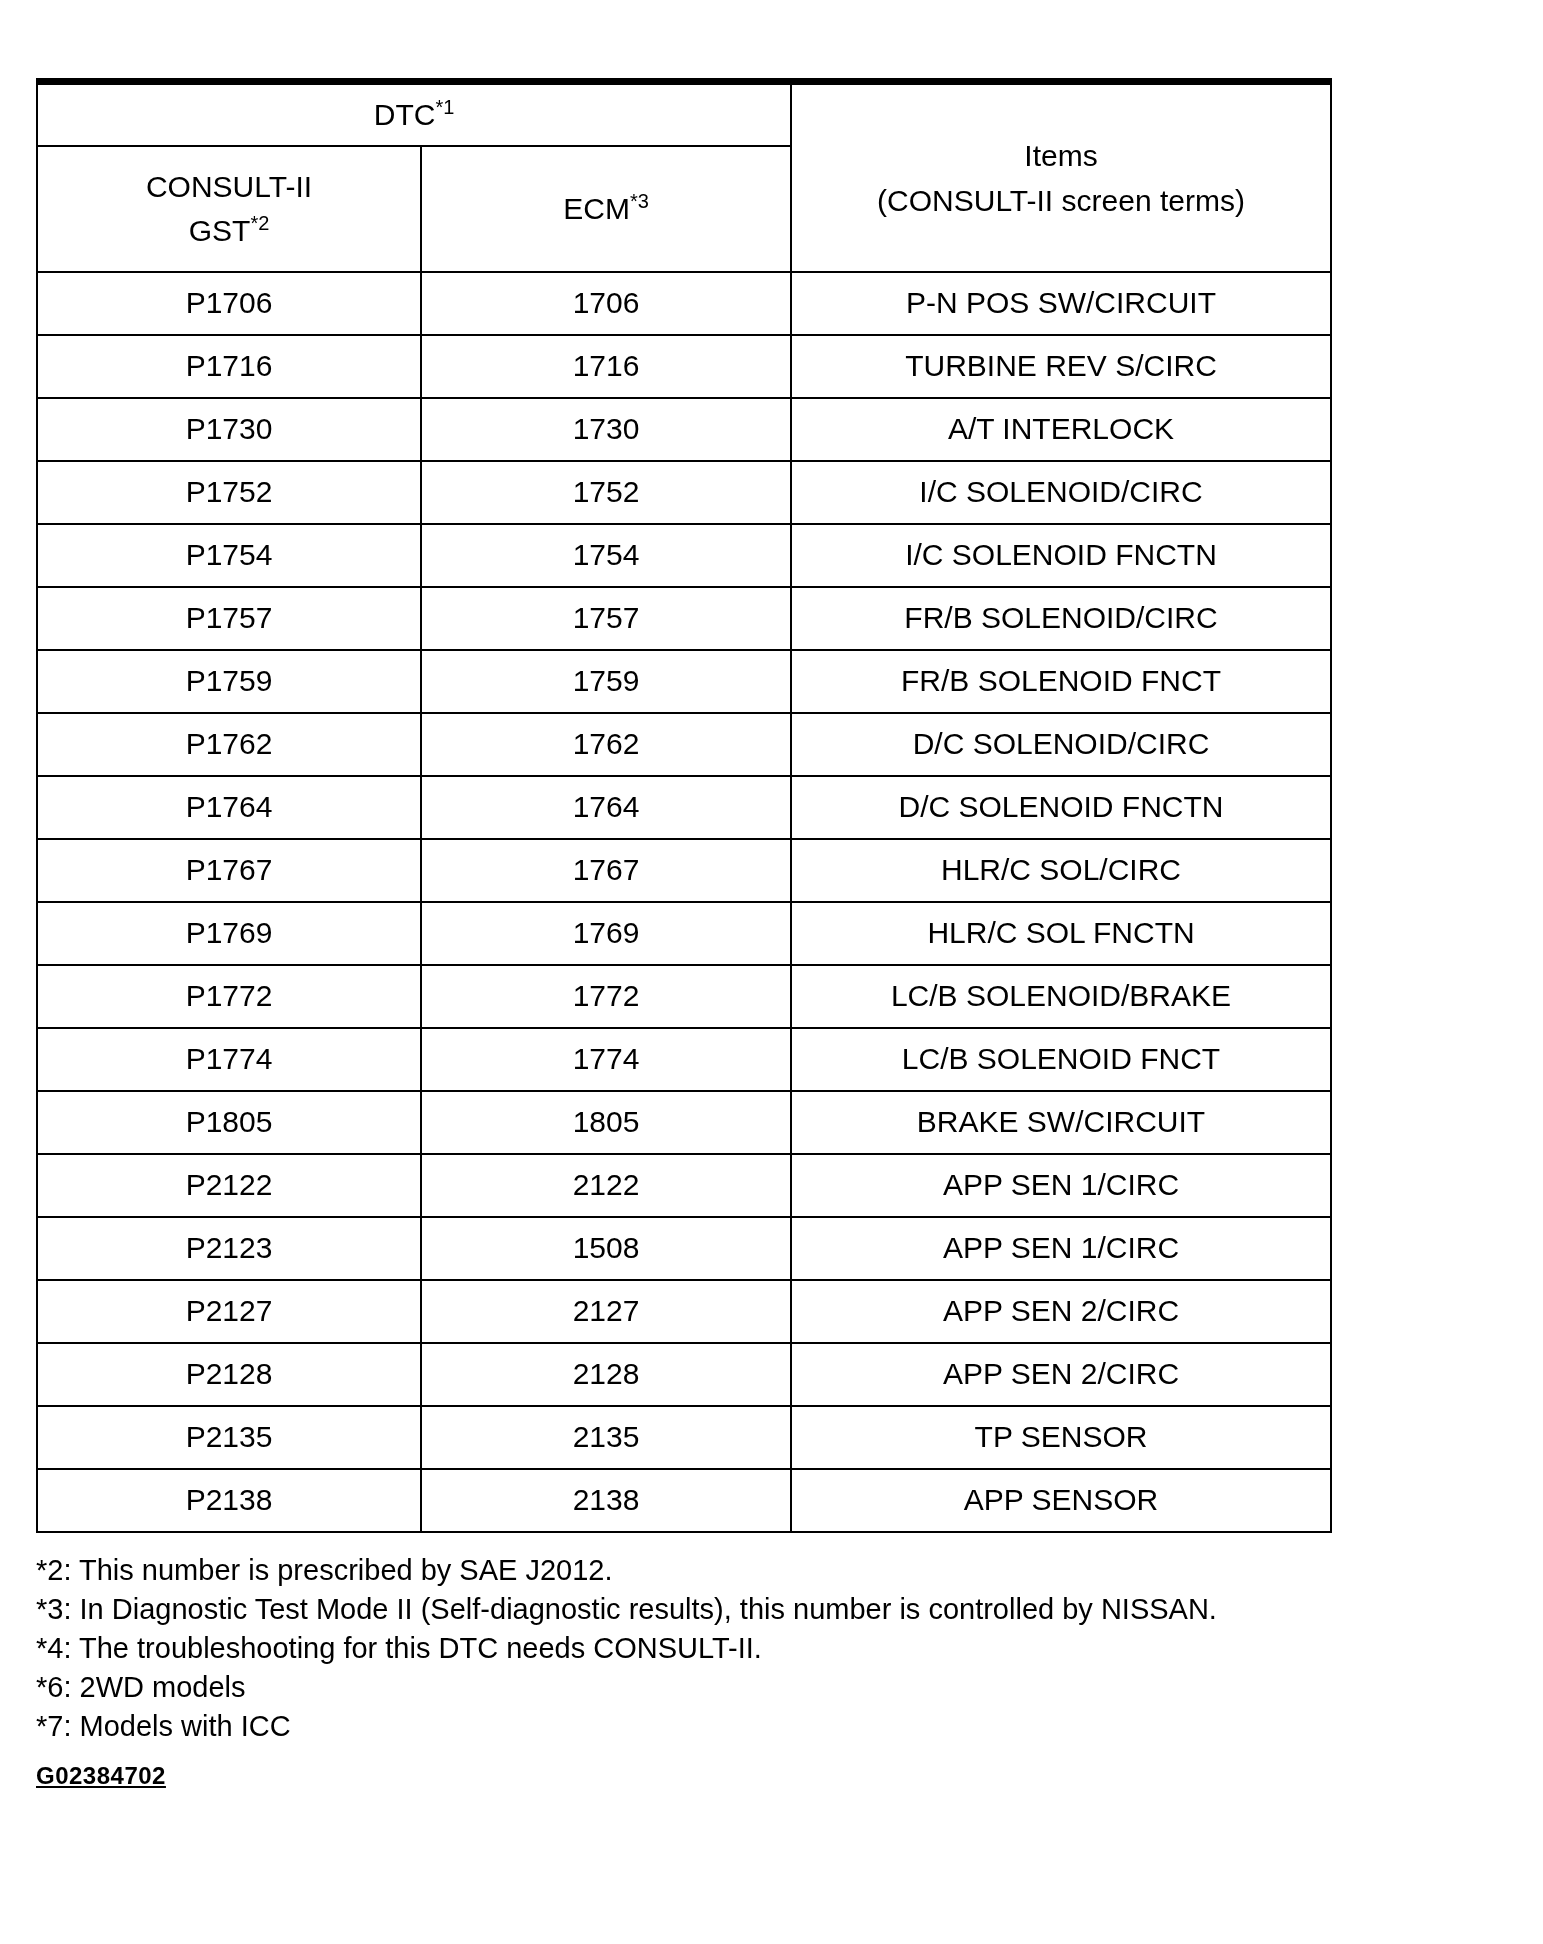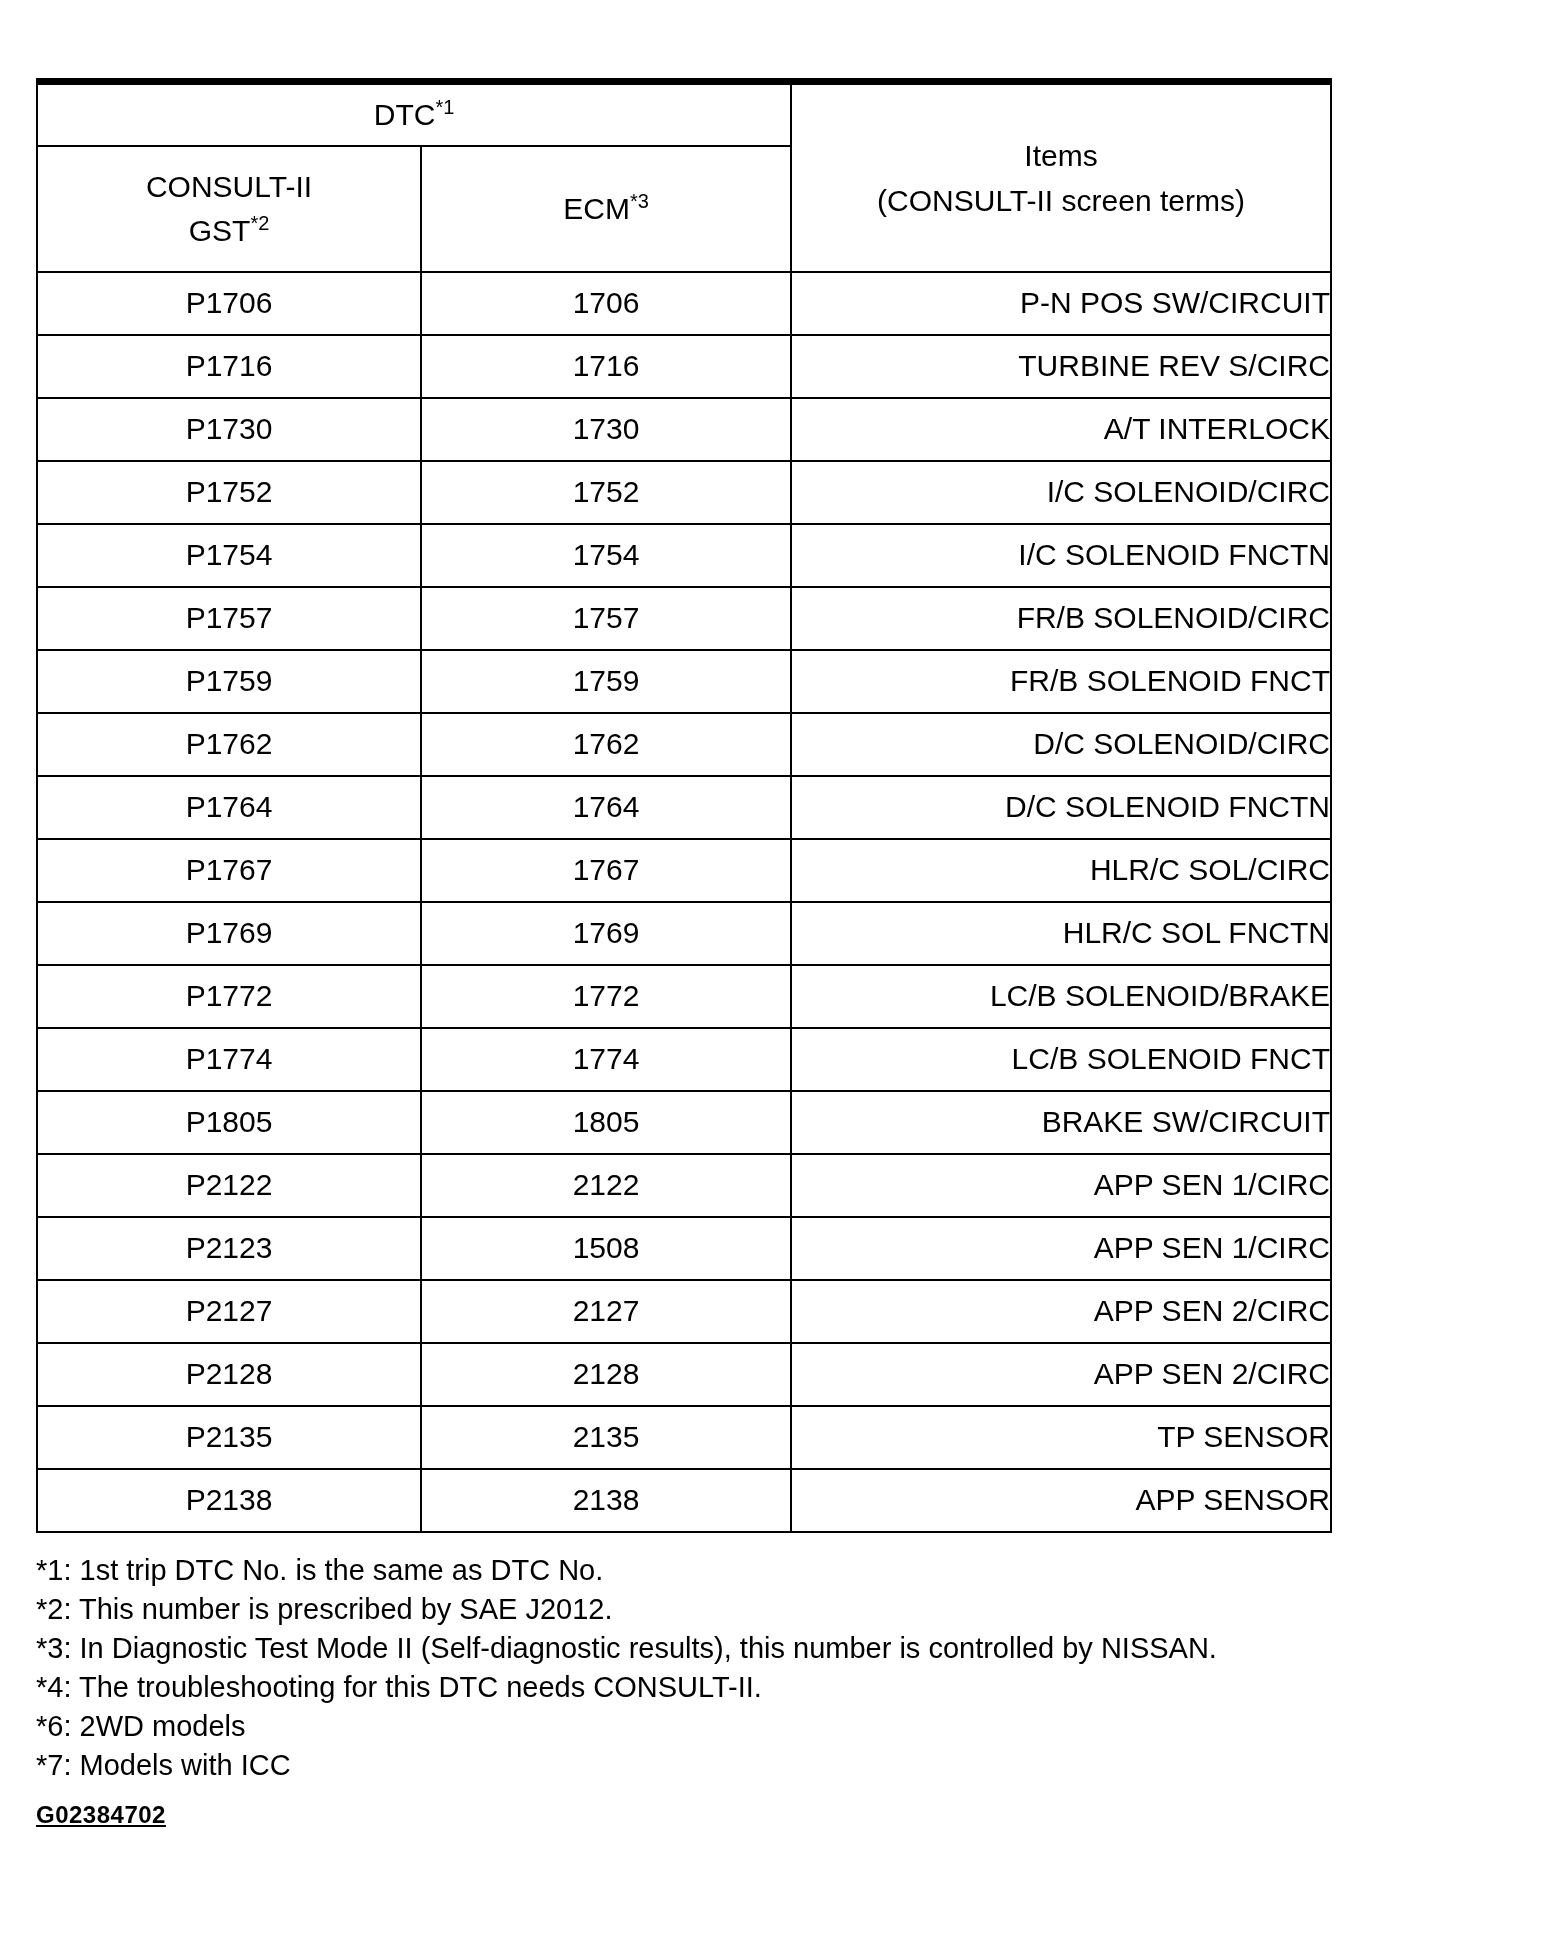--- a/index.html
+++ b/index.html
@@ -47,21 +47,21 @@
     text-align: center;
     vertical-align: middle;
     line-height: 1.5;
   }
   td.code-cell {
     height: 63px;
     text-align: center;
     vertical-align: middle;
   }
   td.item-cell {
-    text-align: right;
+    text-align: center;
     vertical-align: middle;
     padding-left: 24px;
     margin-left: 36px;
   }
   sup.fn-sup {
     font-size: 20px;
     vertical-align: super;
     line-height: 0;
   }
   .footnotes {
@@ -229,21 +229,20 @@
 
     <tr>
       <td class="code-cell">P2138</td>
       <td class="code-cell">2138</td>
       <td class="item-cell">APP SENSOR</td>
     </tr>
   </tbody>
   </table>
 
   <div class="footnotes">
-    <div class="footnote">*1: 1st trip DTC No. is the same as DTC No.</div>
 
     <div class="footnote">*2: This number is prescribed by SAE J2012.</div>
 
     <div class="footnote">*3: In Diagnostic Test Mode II (Self-diagnostic results), this number is controlled by NISSAN.</div>
 
     <div class="footnote">*4: The troubleshooting for this DTC needs CONSULT-II.</div>
 
 
     <div class="footnote">*6: 2WD models</div>
 

